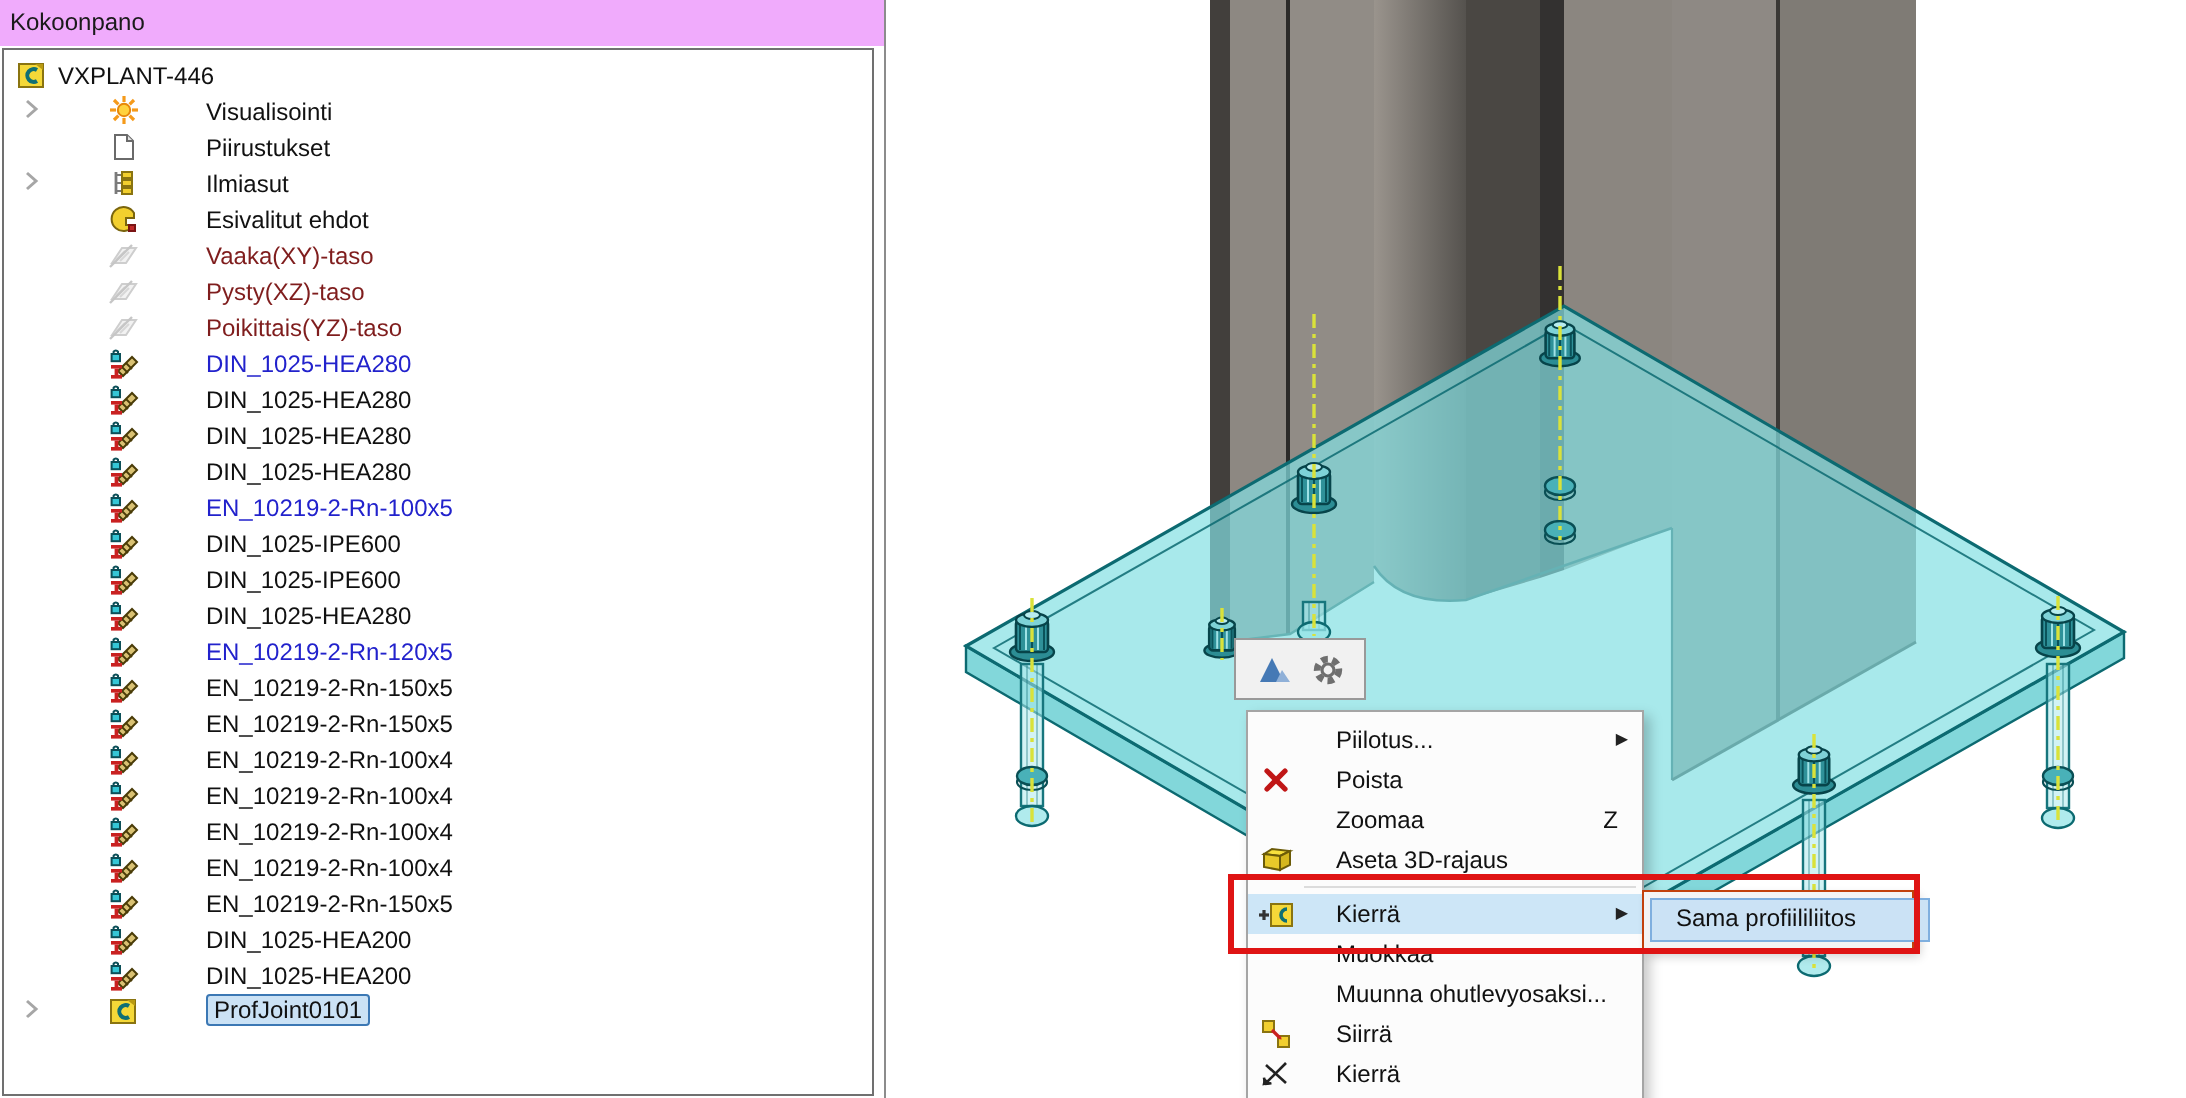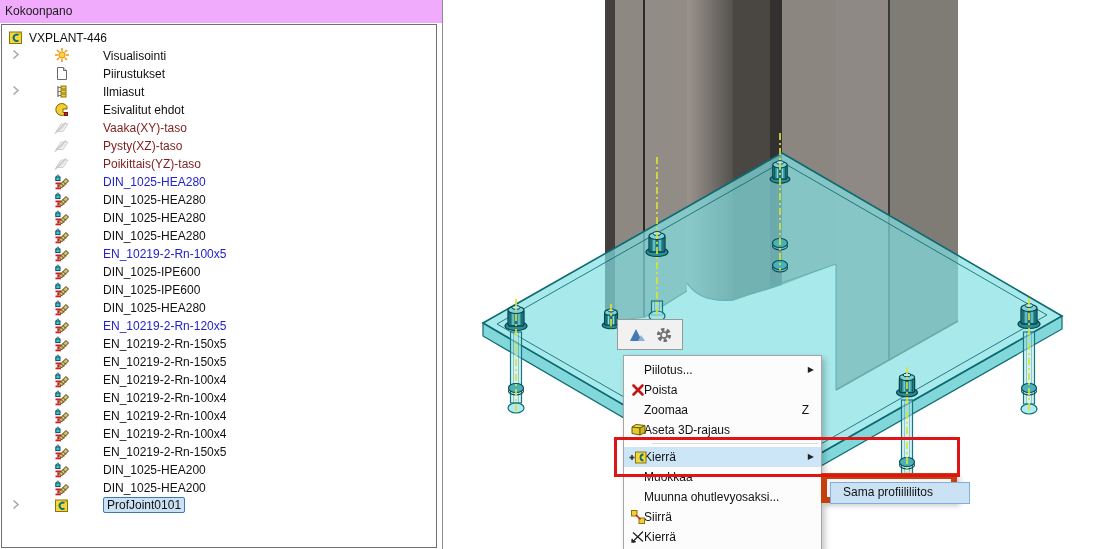--- a/index.html
+++ b/index.html
@@ -24,29 +24,29 @@
   .tree-row.sel .tlabel{background:#cbe2f5;border:1px solid #3c78b4;border-radius:2px;padding:0 3px;margin-top:12px;}
   
   .viewport{position:absolute;left:444px;top:0;width:649px;height:549px;z-index:1;}
   
   .mini-toolbar{position:absolute;left:617px;top:319px;width:66px;height:31px;background:#f1f1f1;
     border:1px solid #999;box-sizing:border-box;display:flex;align-items:center;justify-content:center;gap:9px;z-index:2;}
   .mini-btn{width:18px;height:18px;display:inline-flex;align-items:center;justify-content:center;}
   
   .ctx-menu{position:absolute;left:623px;top:355px;width:199px;height:200px;background:#fcfcfc;
     border:1px solid #a5a5a5;box-sizing:border-box;box-shadow:3px 3px 6px rgba(0,0,0,.22);padding-top:4px;z-index:3;}
-  .menu-item{position:relative;height:20px;line-height:20px;font-size:12px;color:#111;padding-left:20px;cursor:default;}
+  .menu-item{position:relative;height:20px;line-height:20px;font-size:12px;color:#111;padding-left:44px;cursor:default;}
   .menu-item.hl{background:#cde6f7;}
   .mi-icon{position:absolute;left:5px;top:2px;width:18px;height:16px;display:inline-flex;align-items:center;justify-content:center;}
   .mi-shortcut{position:absolute;right:12px;top:0;}
   .mi-arrow{position:absolute;right:7px;top:0;font-size:8px;color:#222;}
   .menu-sep{height:1px;background:#dcdcdc;margin:3px 3px 3px 28px;}
   
   .sub-menu{position:absolute;left:821px;top:445px;width:136px;height:30px;background:#f4f4f4;
-    border:6px solid #c2410c;box-sizing:border-box;box-shadow:3px 3px 5px rgba(0,0,0,.2);z-index:4;margin-top:28px;}
+    border:1px solid #c2410c;box-sizing:border-box;box-shadow:3px 3px 5px rgba(0,0,0,.2);z-index:4;}
   .sub-item{position:absolute;left:3px;top:3px;width:126px;height:20px;background:#cbe2f5;border:1px solid #7fafdf;
     font-size:12px;line-height:19px;padding-left:12px;color:#111;cursor:default;}
   
   .red-rect{position:absolute;left:614px;top:437px;width:340px;height:34px;border:3px solid #df1414;z-index:5;pointer-events:none;}
 </style>
 </head>
 <body>
 
 <div class="panel">
   <div class="panel-header">

